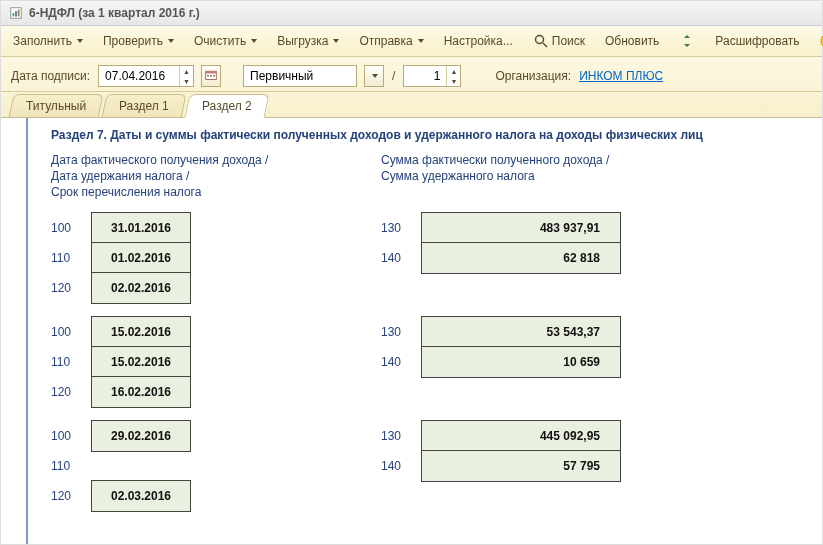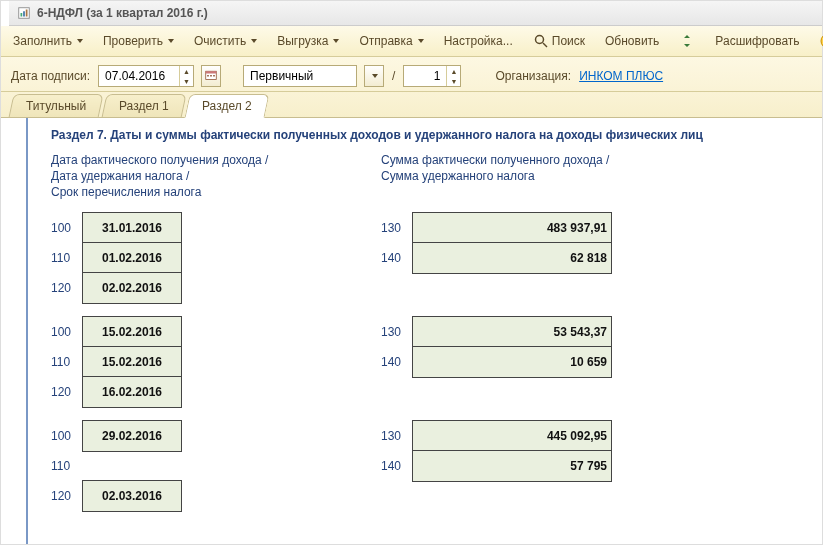--- a/index.html
+++ b/index.html
@@ -1,17 +1,17 @@
 <!DOCTYPE html>
 <html><head>
 <meta charset="utf-8">
 <style>
   html, body { margin:0; padding:0; font-family: Arial, sans-serif; font-size:12px; color:#333; background:#fff; }
   .window { width:823px; height:545px; display:flex; flex-direction:column; border:1px solid #ddd; box-sizing:border-box;}
-  .title-bar { display:flex; align-items:center; gap:6px; padding:5px 8px; background:linear-gradient(#f5f5f5,#e7e7e7); border-bottom:1px solid #ccc;margin-left:8px;}
+  .title-bar { display:flex; align-items:center; gap:6px; padding:5px 8px; background:linear-gradient(#f5f5f5,#e7e7e7); border-bottom:1px solid #ccc;}
   .title-icon { width:14px; height:14px; display:inline-flex; }
   .title-text { font-weight:bold; color:#555;}
   .toolbar { display:flex; align-items:center; gap:0; padding:4px 6px; background:linear-gradient(#fefae8,#f8f0c8); border-bottom:1px solid #d6cc9a;}
   .toolbar-sep { width:1px; height:20px; background:#d6cc9a; margin:0 4px;}
   .tbtn { display:flex; align-items:center; gap:3px; padding:3px 6px; color:#5a4a2a; cursor:pointer; border-radius:3px;}
   .tbtn .ticon { width:16px; height:16px; display:inline-flex; align-items:center; justify-content:center;}
   .caret { width:0; height:0; border-left:3px solid transparent; border-right:3px solid transparent; border-top:4px solid #5a4a2a; margin-left:2px;}
   .form-area { background:linear-gradient(#fdf8e2,#faf3d6); padding:8px 10px 4px; border-bottom:1px solid #d6cc9a; display:flex; flex-direction:column; gap:10px;}
   .form-row { display:flex; align-items:center; gap:8px;}
   .form-label { color:#5a4a2a;}
@@ -26,23 +26,23 @@
   .tab { padding:4px 14px; border:1px solid #c8bd90; border-bottom:1px solid #c8bd90; border-top-left-radius:6px; border-top-right-radius:6px; transform:skewX(-12deg); background:linear-gradient(#f7efcb,#efe5ba); color:#5a4a2a; cursor:pointer; position:relative; z-index:0;}
   .tab > span { display:inline-block; transform:skewX(12deg);}
   .tab.active { background:#fff; border-bottom-color:#fff; z-index:2;}
   .content { flex:1; overflow:auto; padding:10px 10px 10px 50px; position:relative;}
   .content-border-left { position:absolute; left:25px; top:0; bottom:0; width:2px; background:#7a98c6;}
   .section-title { font-weight:bold; color:#25427a; margin-bottom:10px;}
   .col-row { display:flex; gap:0;}
   .col-left, .col-right { display:flex; flex-direction:column;}
   .col-left { width:330px;}
   .col-labels { color:#25427a; margin-bottom:12px; line-height:1.35;}
-  .data-row { display:flex; align-items:center; height:30px; gap:1px;}
+  .data-row { display:flex; align-items:center; height:30px; gap:10px;}
   .code { width:30px; color:#25427a; text-align:left;}
-  .box { border:1.5px solid #444; background:#eaf0df; height:32px; display:flex; align-items:center; font-weight:bold; color:#111; padding:0 4px; box-sizing:border-box;}
+  .box { border:1.5px solid #444; background:#eaf0df; height:32px; display:flex; align-items:center; font-weight:bold; color:#111; padding:0 20px; box-sizing:border-box;}
   .box.date { width:100px; justify-content:center;}
   .box.sum { width:200px; justify-content:flex-end;}
   .group-gap { height:14px;}
 </style>
 </head>
 <body>
 
 <div class="window">
   <div class="title-bar">
     <span class="title-icon">

